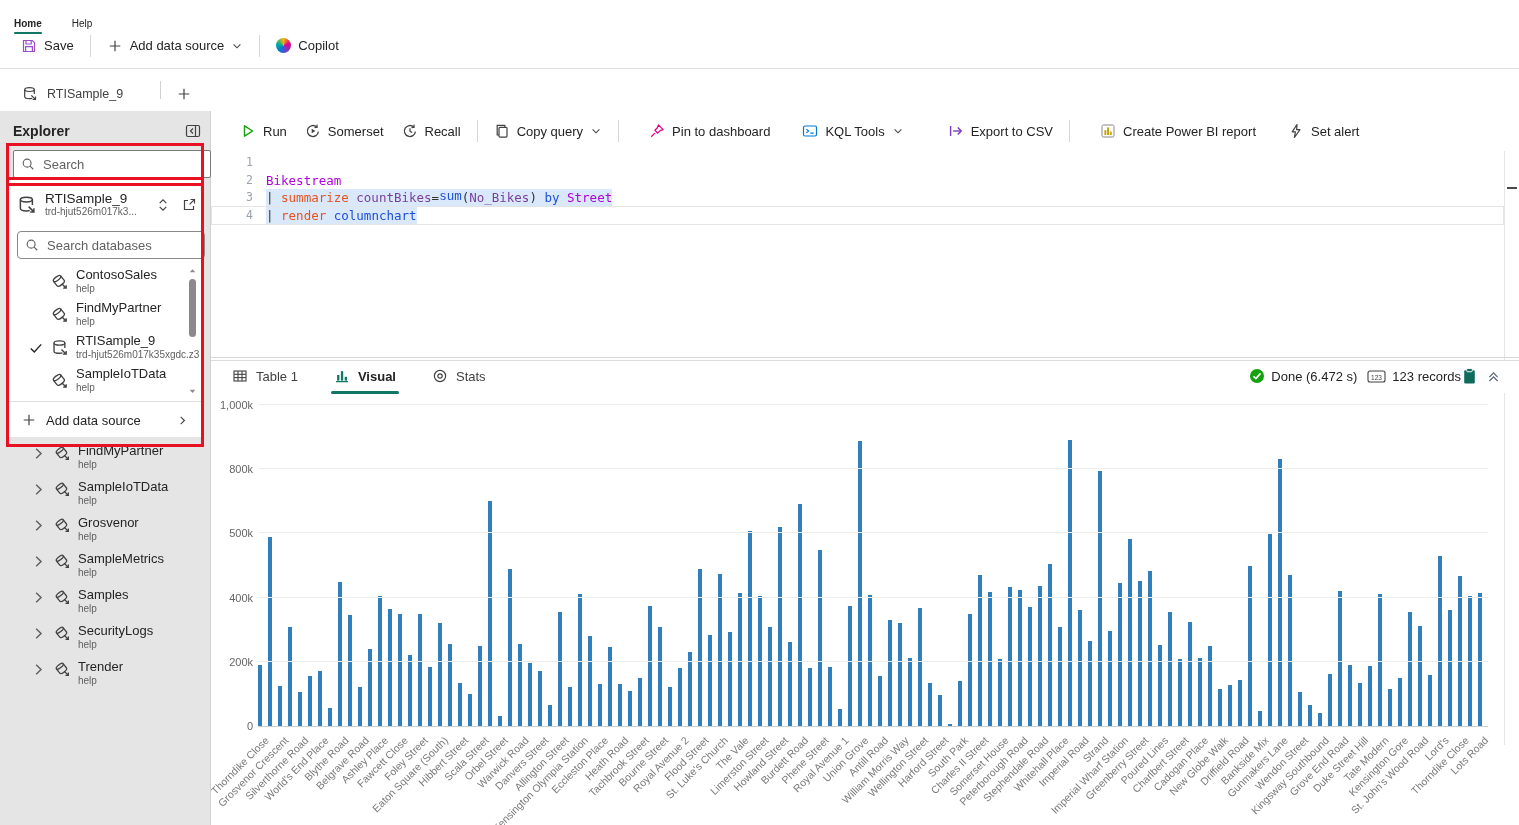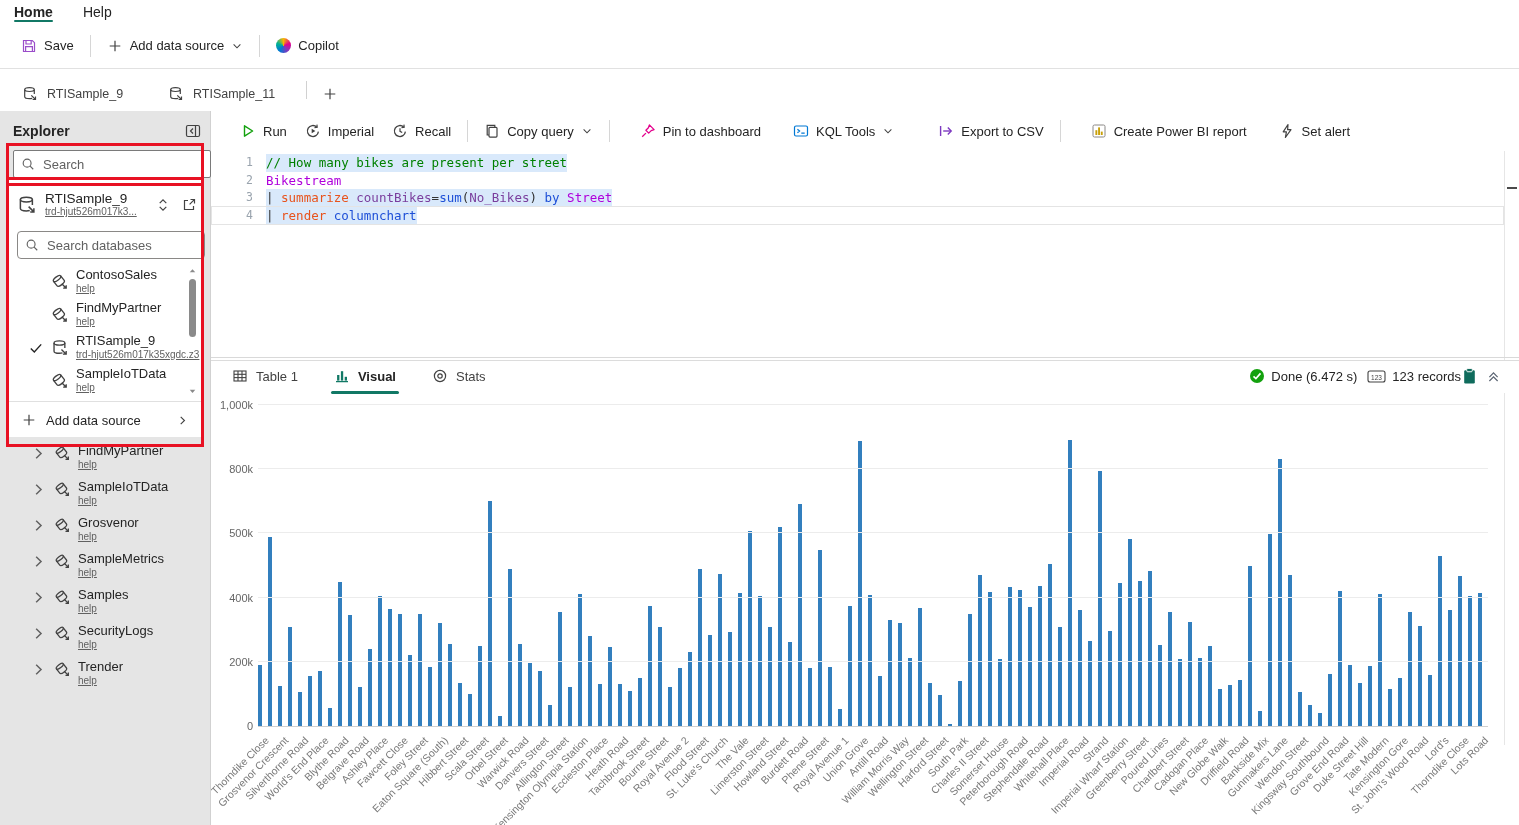--- a/index.html
+++ b/index.html
@@ -3,21 +3,21 @@
 <meta charset="utf-8">
 <style>
   html,body{margin:0;padding:0;background:#fff;}
   body{width:1519px;height:825px;position:relative;overflow:hidden;
        font-family:"Liberation Sans",sans-serif;color:#242424;-webkit-font-smoothing:antialiased;}
   svg{display:block;}
   .ic{display:inline-flex;width:16px;height:16px;flex:0 0 auto;color:#424242;}
   .ic svg{width:100%;height:100%;}
 
   
-  .menubar{position:absolute;top:0;left:0;right:0;height:23px;display:flex;align-items:center;gap:30px;padding-left:14px;font-size:14px;}
+  .menubar{position:absolute;top:12px;left:0;right:0;height:23px;display:flex;align-items:center;gap:30px;padding-left:14px;font-size:10px;}
   .menu-item{position:relative;height:100%;display:flex;align-items:center;cursor:pointer;}
   .menu-item.active{font-weight:bold;}
   .menu-item.active::after{content:"";position:absolute;left:0;right:0;bottom:1px;height:2.5px;background:#117865;border-radius:2px;}
 
   
   .appbar{position:absolute;top:23px;left:0;right:0;height:45px;border-bottom:1px solid #e1e1e1;display:flex;align-items:center;padding-left:12px;font-size:13px;}
   .tbtn{display:flex;align-items:center;gap:7px;padding:6px 9px;border-radius:4px;cursor:pointer;}
   .vdiv{width:1px;height:22px;background:#d6d6d6;margin:0 7px;}
   .copilot-dot{width:15px;height:15px;border-radius:50%;background:conic-gradient(#f8b500,#e3008c,#7d39c0,#0078d4,#00b294,#f8b500);}
 
@@ -35,21 +35,21 @@
   .exp-header{position:absolute;top:8px;left:13px;right:9px;height:24px;display:flex;align-items:center;}
   .exp-title{font-size:14px;font-weight:bold;}
   .exp-collapse{margin-left:auto;color:#424242;cursor:pointer;}
   .searchbox{position:absolute;display:flex;align-items:center;gap:6px;padding:0 7px;border:1px solid #7a7a7a;background:#fff;}
   .exp-search{top:39px;left:13px;width:182px;height:26px;border-radius:2px;}
   .searchbox input{border:0;outline:0;flex:1;min-width:0;font-size:13px;font-family:inherit;color:#242424;background:transparent;}
   .searchbox input::placeholder{color:#616161;}
   .dbpanel{position:absolute;top:68px;left:9px;width:192px;height:258px;background:#fff;}
   .dbsel{position:absolute;top:6px;left:8px;right:4px;height:40px;display:flex;align-items:center;gap:8px;cursor:pointer;}
   .dbsel .nm{font-size:13.5px;}
-  .sub{font-size:10px;color:#616161;line-height:1.25;text-decoration:underline;}
+  .sub{font-size:10px;color:#616161;line-height:1.25;}
   .dbsel-icons{margin-left:auto;display:flex;align-items:center;gap:10px;color:#424242;}
   .dbsearch{top:52px;left:8px;width:172px;height:26px;border-radius:4px;border-color:#8a8886;}
   .dblist{position:absolute;top:86px;left:0;right:0;height:132px;overflow:hidden;padding-left:9px;}
   .dbrow{height:33px;display:flex;align-items:center;padding-left:10px;gap:7px;cursor:pointer;}
   .dbrow .ck{width:16px;height:16px;color:#242424;visibility:hidden;}
   .dbrow.selected .ck{visibility:visible;}
   .dbtxt .nm{font-size:13px;line-height:1.15;}
   .dbscroll{position:absolute;right:3px;top:86px;width:11px;height:132px;display:flex;flex-direction:column;align-items:center;}
   .dbscroll .arr{width:11px;height:11px;color:#8a8a8a;cursor:pointer;}
   .dbscroll .thumb{width:7px;height:58px;background:#8a8a8a;border-radius:4px;margin:3px 0;cursor:pointer;}
@@ -71,21 +71,21 @@
   .qbtn{display:flex;align-items:center;gap:7px;padding:5px 9px;border-radius:4px;cursor:pointer;white-space:nowrap;}
   .qbtn .chd{width:12px;height:12px;color:#424242;} .purple{color:#7d39c0;}
 
   
   .editor{position:absolute;top:40px;left:0;right:0;height:206px;font-family:"DejaVu Sans Mono",monospace;font-size:12.5px;padding-top:3px;border-bottom:1px solid #dcdcdc;}
   .code-line{display:flex;height:17.5px;line-height:17.5px;white-space:pre;position:relative;}
   .lnum{width:42px;text-align:right;padding-right:13px;color:#99a3ad;font-size:11.5px;flex:0 0 auto;}
   .code-line.cur::before{content:"";position:absolute;left:0;right:15px;top:-1px;bottom:-1px;border:1px solid #e4e4e4;pointer-events:none;}
   .tok.sel{background:#d9e9fb;}
   .c-comment{color:#008000;} .c-table{color:#af00db;} .c-operator{color:#e8531c;}
-  .c-column{color:#7a3e9d;} .c-function{color:#1d4fd7;} .c-keyword{color:#1d4fd7;} .c-plain{color:#333;}
+  .c-column{color:#7a3e9d;} .c-function{color:#1d4fd7;font-family:Liberation Mono, monospace;} .c-keyword{color:#1d4fd7;} .c-plain{color:#333;}
   .editor-scroll{position:absolute;top:0;right:0;bottom:0;width:14px;border-left:1px solid #e6e6e6;}
   .editor-scroll .thumbline{position:absolute;top:36px;left:2px;right:2px;height:2px;background:#4a4a4a;}
 
   
   .results-header{position:absolute;top:246px;left:0;right:0;height:36px;border-top:1px solid #d9d9d9;display:flex;align-items:center;padding:0 18px;font-size:13px;}
   .rtab{display:flex;align-items:center;gap:8px;height:100%;padding:0 3px;margin-right:30px;position:relative;color:#424242;cursor:pointer;}
   .rtab.active{font-weight:bold;color:#242424;}
   .rtab.active .ic{color:#117865;}
   .rtab.active::after{content:"";position:absolute;left:0;right:0;bottom:0;height:3px;background:#117865;border-radius:2px;}
   .rstatus{margin-left:auto;display:flex;align-items:center;}
@@ -154,31 +154,20 @@
         <span class="ic">
           <svg viewBox="0 0 16 16">
             <ellipse cx="7.5" cy="3.6" rx="4.8" ry="1.9" fill="none" stroke="currentColor" stroke-width="1.2"></ellipse>
             <path d="M2.7 3.6 V10.8 c0 1 2.1 1.9 4.8 1.9 1 0 1.9-.12 2.7-.33" fill="none" stroke="currentColor" stroke-width="1.2"></path>
             <path d="M12.3 3.6 V8" fill="none" stroke="currentColor" stroke-width="1.2"></path>
             <path d="M9.3 9.3 l4.2 4.2 M13.5 10.6 v2.9 h-2.9" fill="none" stroke="currentColor" stroke-width="1.2"></path>
           </svg>
         </span>
         <span>RTISample_9</span>
       </div>
-      <div class="tab">
-        <span class="ic">
-          <svg viewBox="0 0 16 16">
-            <ellipse cx="7.5" cy="3.6" rx="4.8" ry="1.9" fill="none" stroke="currentColor" stroke-width="1.2"></ellipse>
-            <path d="M2.7 3.6 V10.8 c0 1 2.1 1.9 4.8 1.9 1 0 1.9-.12 2.7-.33" fill="none" stroke="currentColor" stroke-width="1.2"></path>
-            <path d="M12.3 3.6 V8" fill="none" stroke="currentColor" stroke-width="1.2"></path>
-            <path d="M9.3 9.3 l4.2 4.2 M13.5 10.6 v2.9 h-2.9" fill="none" stroke="currentColor" stroke-width="1.2"></path>
-          </svg>
-        </span>
-        <span>RTISample_11</span>
-      </div>
     </div>
   <div class="tab-divider"></div>
   <div class="tab-plus">
     <span class="ic">
         <svg viewBox="0 0 16 16">
           <path d="M8 2.7 V13.3 M2.7 8 H13.3" stroke="currentColor" stroke-width="1.2"></path>
         </svg>
       </span>
   </div>
 </div>
@@ -511,21 +500,21 @@
       <span>Run</span>
     </div>
     <div class="qbtn">
       <span class="ic">
           <svg viewBox="0 0 16 16">
             <path d="M13.4 8.6 a5.5 5.5 0 1 1 -1.7-4.6" fill="none" stroke="currentColor" stroke-width="1.3"></path>
             <path d="M11.9 1.6 l.3 2.7 -2.7.3" fill="none" stroke="currentColor" stroke-width="1.2"></path>
             <path d="M6.7 5.7 10.4 8 6.7 10.3 Z" fill="currentColor"></path>
           </svg>
         </span>
-      <span>Imperial</span>
+      <span>Somerset</span>
     </div>
     <div class="qbtn">
       <span class="ic">
           <svg viewBox="0 0 16 16">
             <path d="M13.4 8.6 a5.5 5.5 0 1 1 -1.7-4.6" fill="none" stroke="currentColor" stroke-width="1.3"></path>
             <path d="M11.9 1.6 l.3 2.7 -2.7.3" fill="none" stroke="currentColor" stroke-width="1.2"></path>
             <path d="M8 5.2 V8.3 l2.2 1.3" fill="none" stroke="currentColor" stroke-width="1.2"></path>
           </svg>
         </span>
       <span>Recall</span>
@@ -598,21 +587,21 @@
           </svg>
         </span>
       <span>Set alert</span>
     </div>
   </div>
 
   <div class="editor" id="editor">
     <div class="editor-scroll">
       <span class="thumbline"></span>
     </div>
-  <div class="code-line"><span class="lnum">1</span><span class="tok c-comment sel">// How many bikes are present per street</span></div>
+  <div class="code-line"><span class="lnum">1</span></div>
       <div class="code-line"><span class="lnum">2</span><span class="tok c-table">Bikestream</span></div>
       <div class="code-line"><span class="lnum">3</span><span class="tok c-plain sel">| </span><span class="tok c-operator sel">summarize</span><span class="tok c-column sel"> countBikes</span><span class="tok c-plain sel">=</span><span class="tok c-function sel">sum</span><span class="tok c-plain sel">(</span><span class="tok c-column sel">No_Bikes</span><span class="tok c-plain sel">) </span><span class="tok c-keyword sel">by</span><span class="tok c-plain sel"> </span><span class="tok c-table sel">Street</span></div>
       <div class="code-line cur"><span class="lnum">4</span><span class="tok c-plain sel">| </span><span class="tok c-operator sel">render</span><span class="tok c-plain sel"> </span><span class="tok c-keyword sel">columnchart</span></div>
     </div>
 
   <div class="results-header">
     <div class="rtab">
       <span class="ic">
           <svg viewBox="0 0 16 16">
             <rect x="2" y="3" width="12" height="10" fill="none" stroke="currentColor" stroke-width="1.1"></rect>

